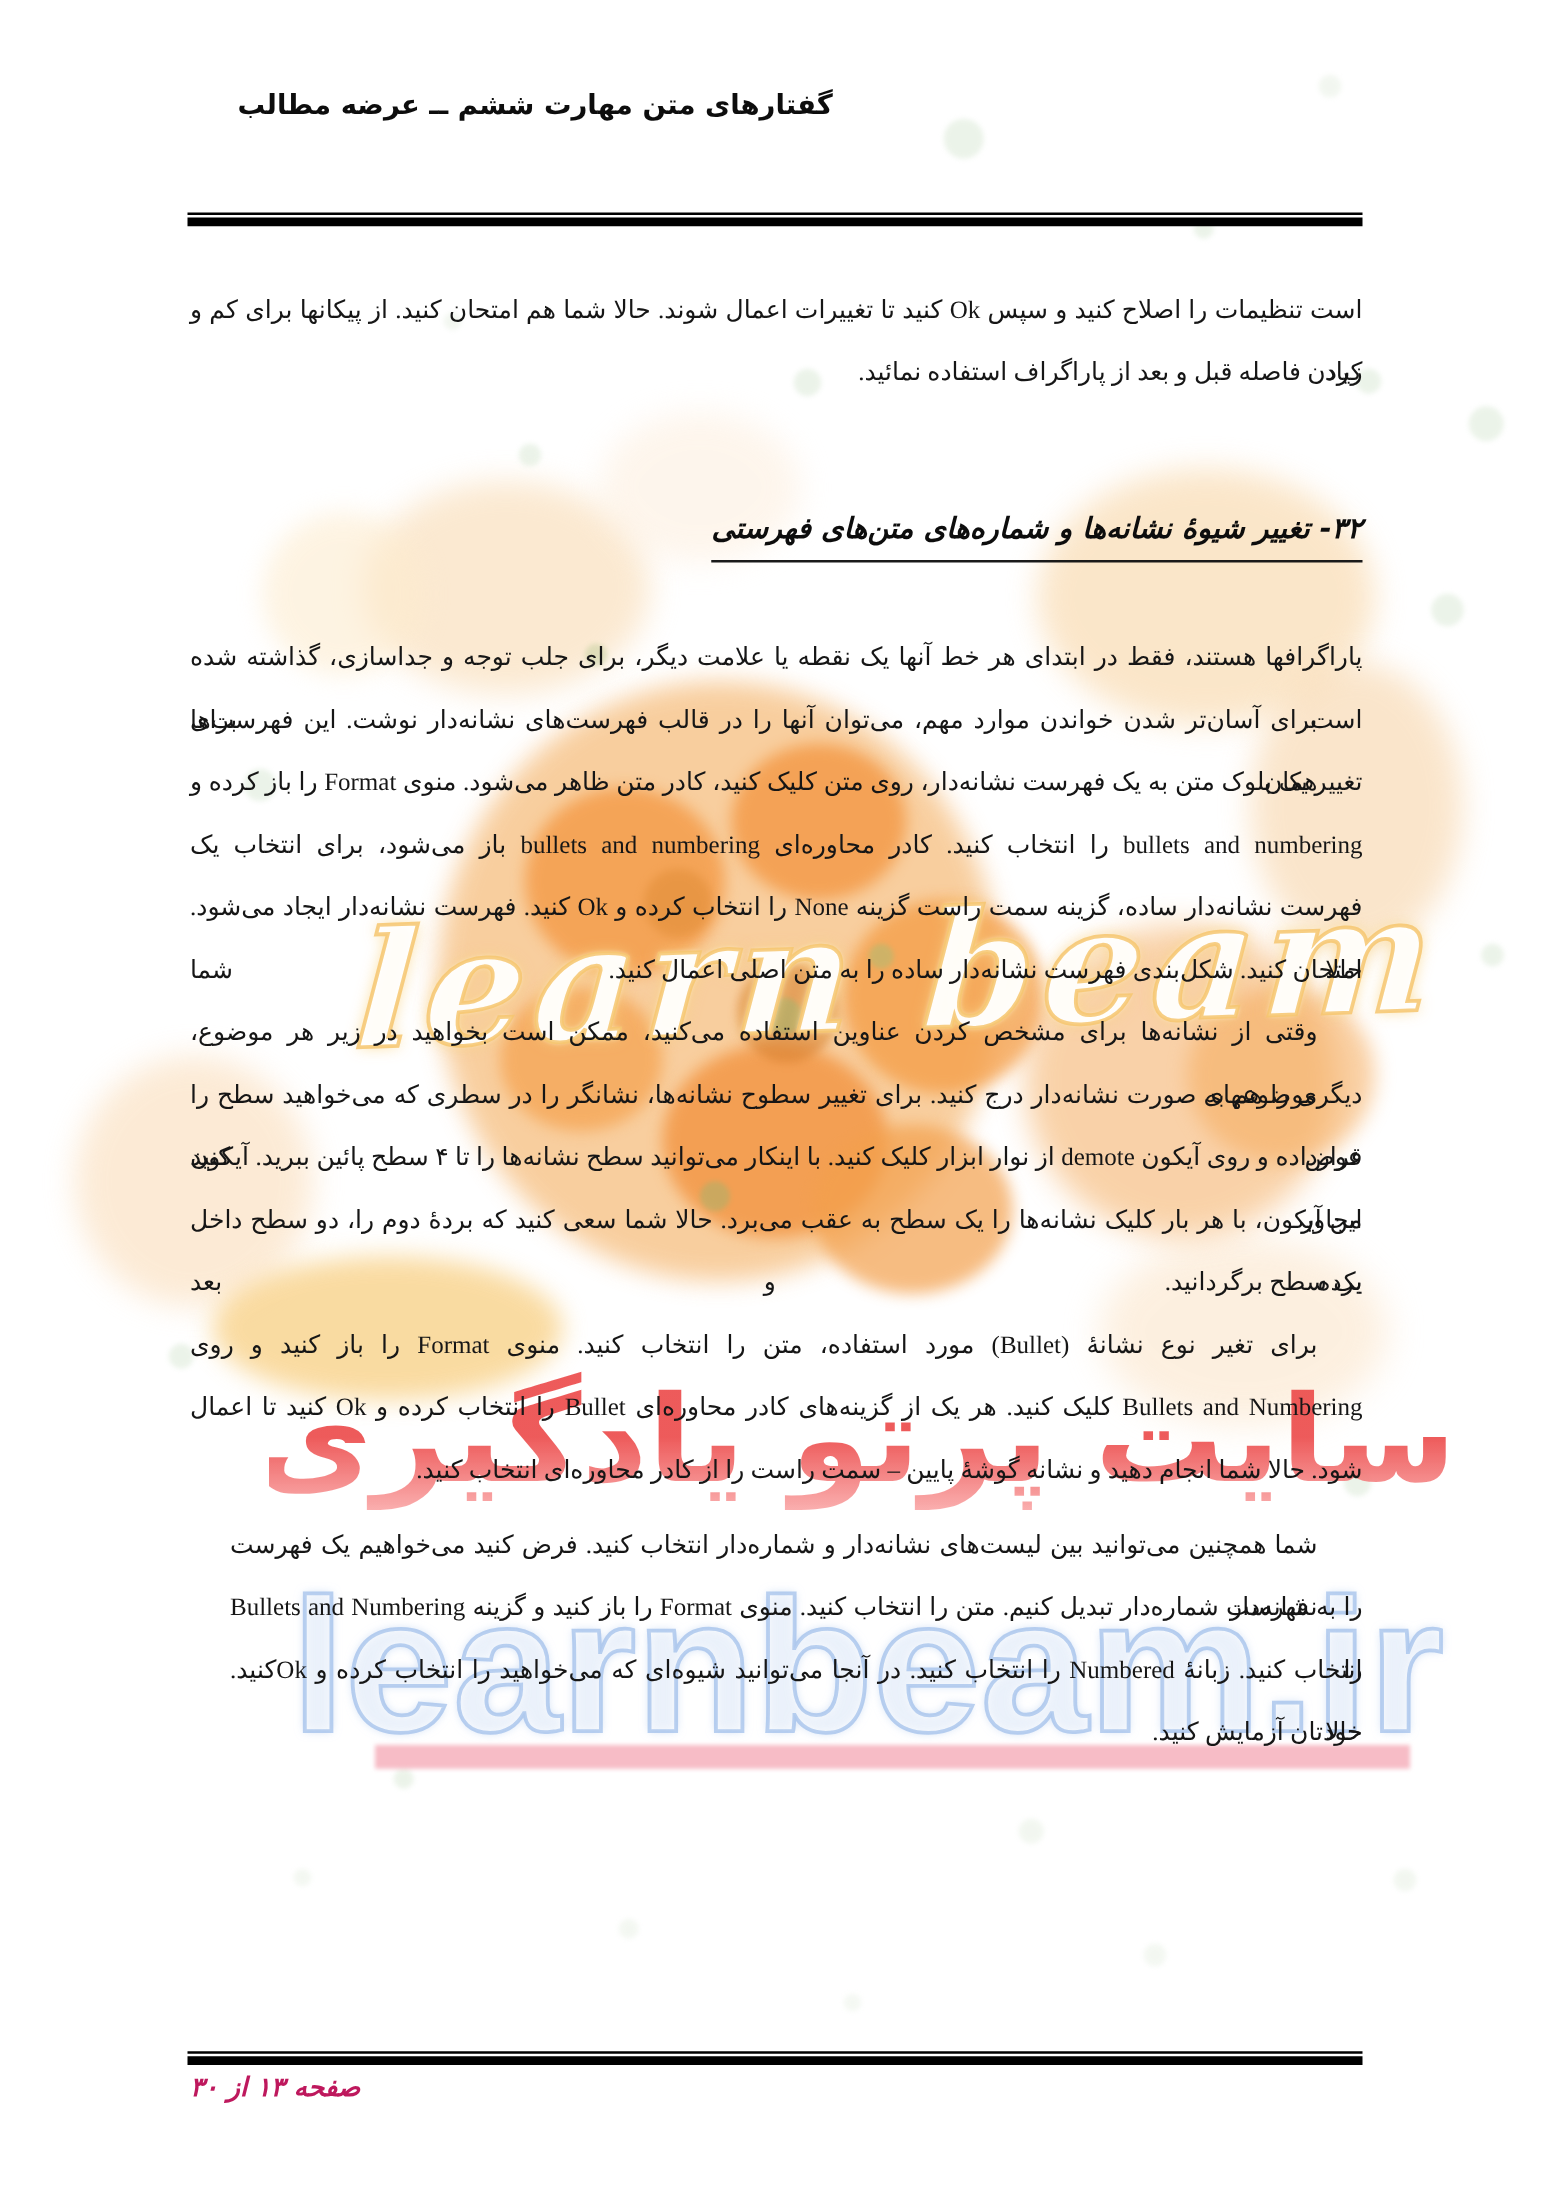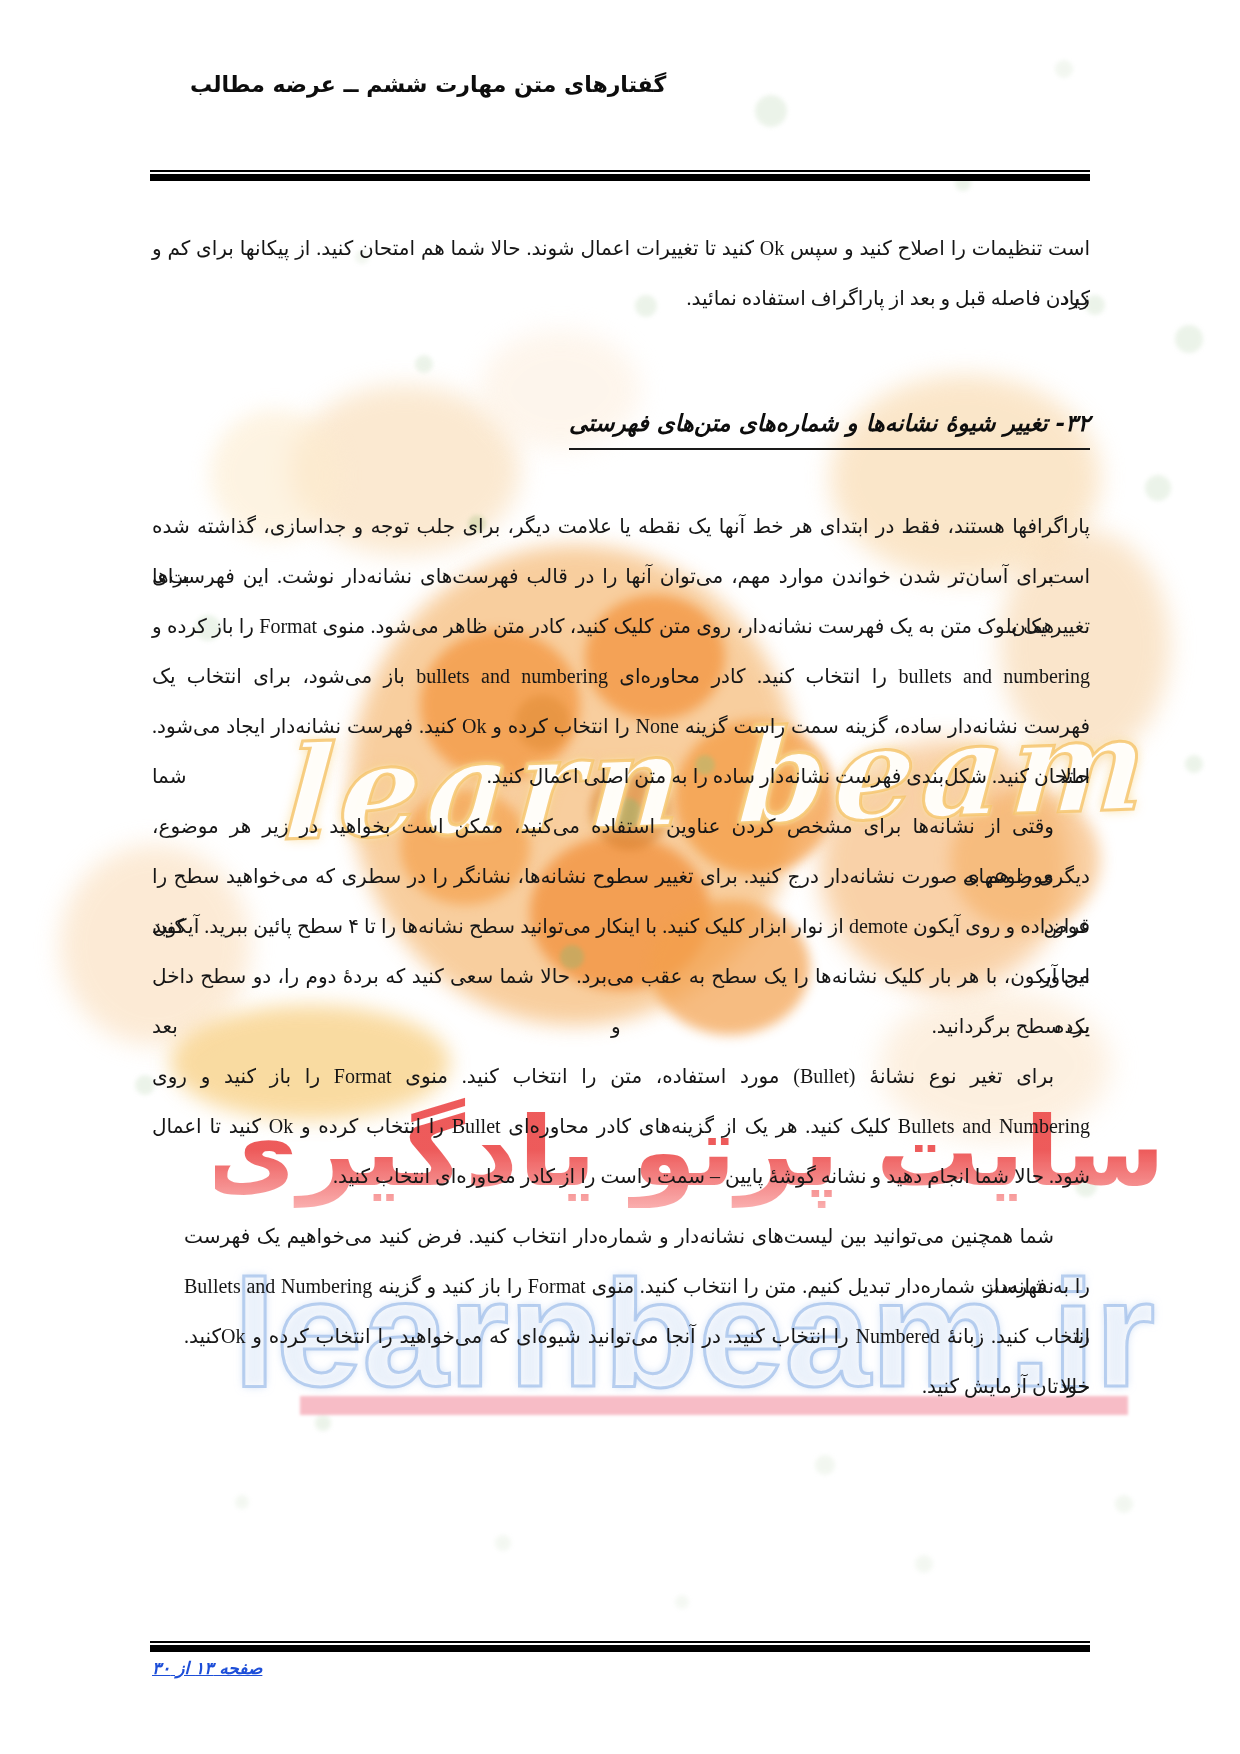--- a/index.html
+++ b/index.html
@@ -53,21 +53,21 @@
 
   .heading-row{margin-top:80px;margin-bottom:58px;height:40px;line-height:40px;text-align:right;}
   .heading-text{display:inline-block;font-family:"DejaVu Sans",sans-serif;
       font-weight:bold;font-style:italic;font-size:23px;color:#0d0d0d;
       border-bottom:2px solid #1a1a1a;padding-bottom:5px;}
 
   .p5{margin-top:10px;margin-left:32px;}
 
   .footer-text{position:absolute;left:152px;top:1658px;direction:rtl;
       font-family:"DejaVu Sans",sans-serif;font-style:italic;font-weight:bold;
-      font-size:17px;color:#1d4ed8;text-decoration:underline;}
+      font-size:21px;color:#be185d;}
 </style>
 </head>
 <body>
 
 <div class="page">
 
   <div class="decor">
     <span class="blob" style="left:290px;top:385px;width:230px;height:170px;background:#fae2c2;opacity:.75;filter:blur(12px);"></span>
     <span class="blob" style="left:830px;top:375px;width:270px;height:205px;background:#fae0bc;opacity:.8;filter:blur(12px);"></span>
     <span class="blob" style="left:1000px;top:530px;width:170px;height:230px;background:#f8d8b0;opacity:.65;filter:blur(12px);"></span>

